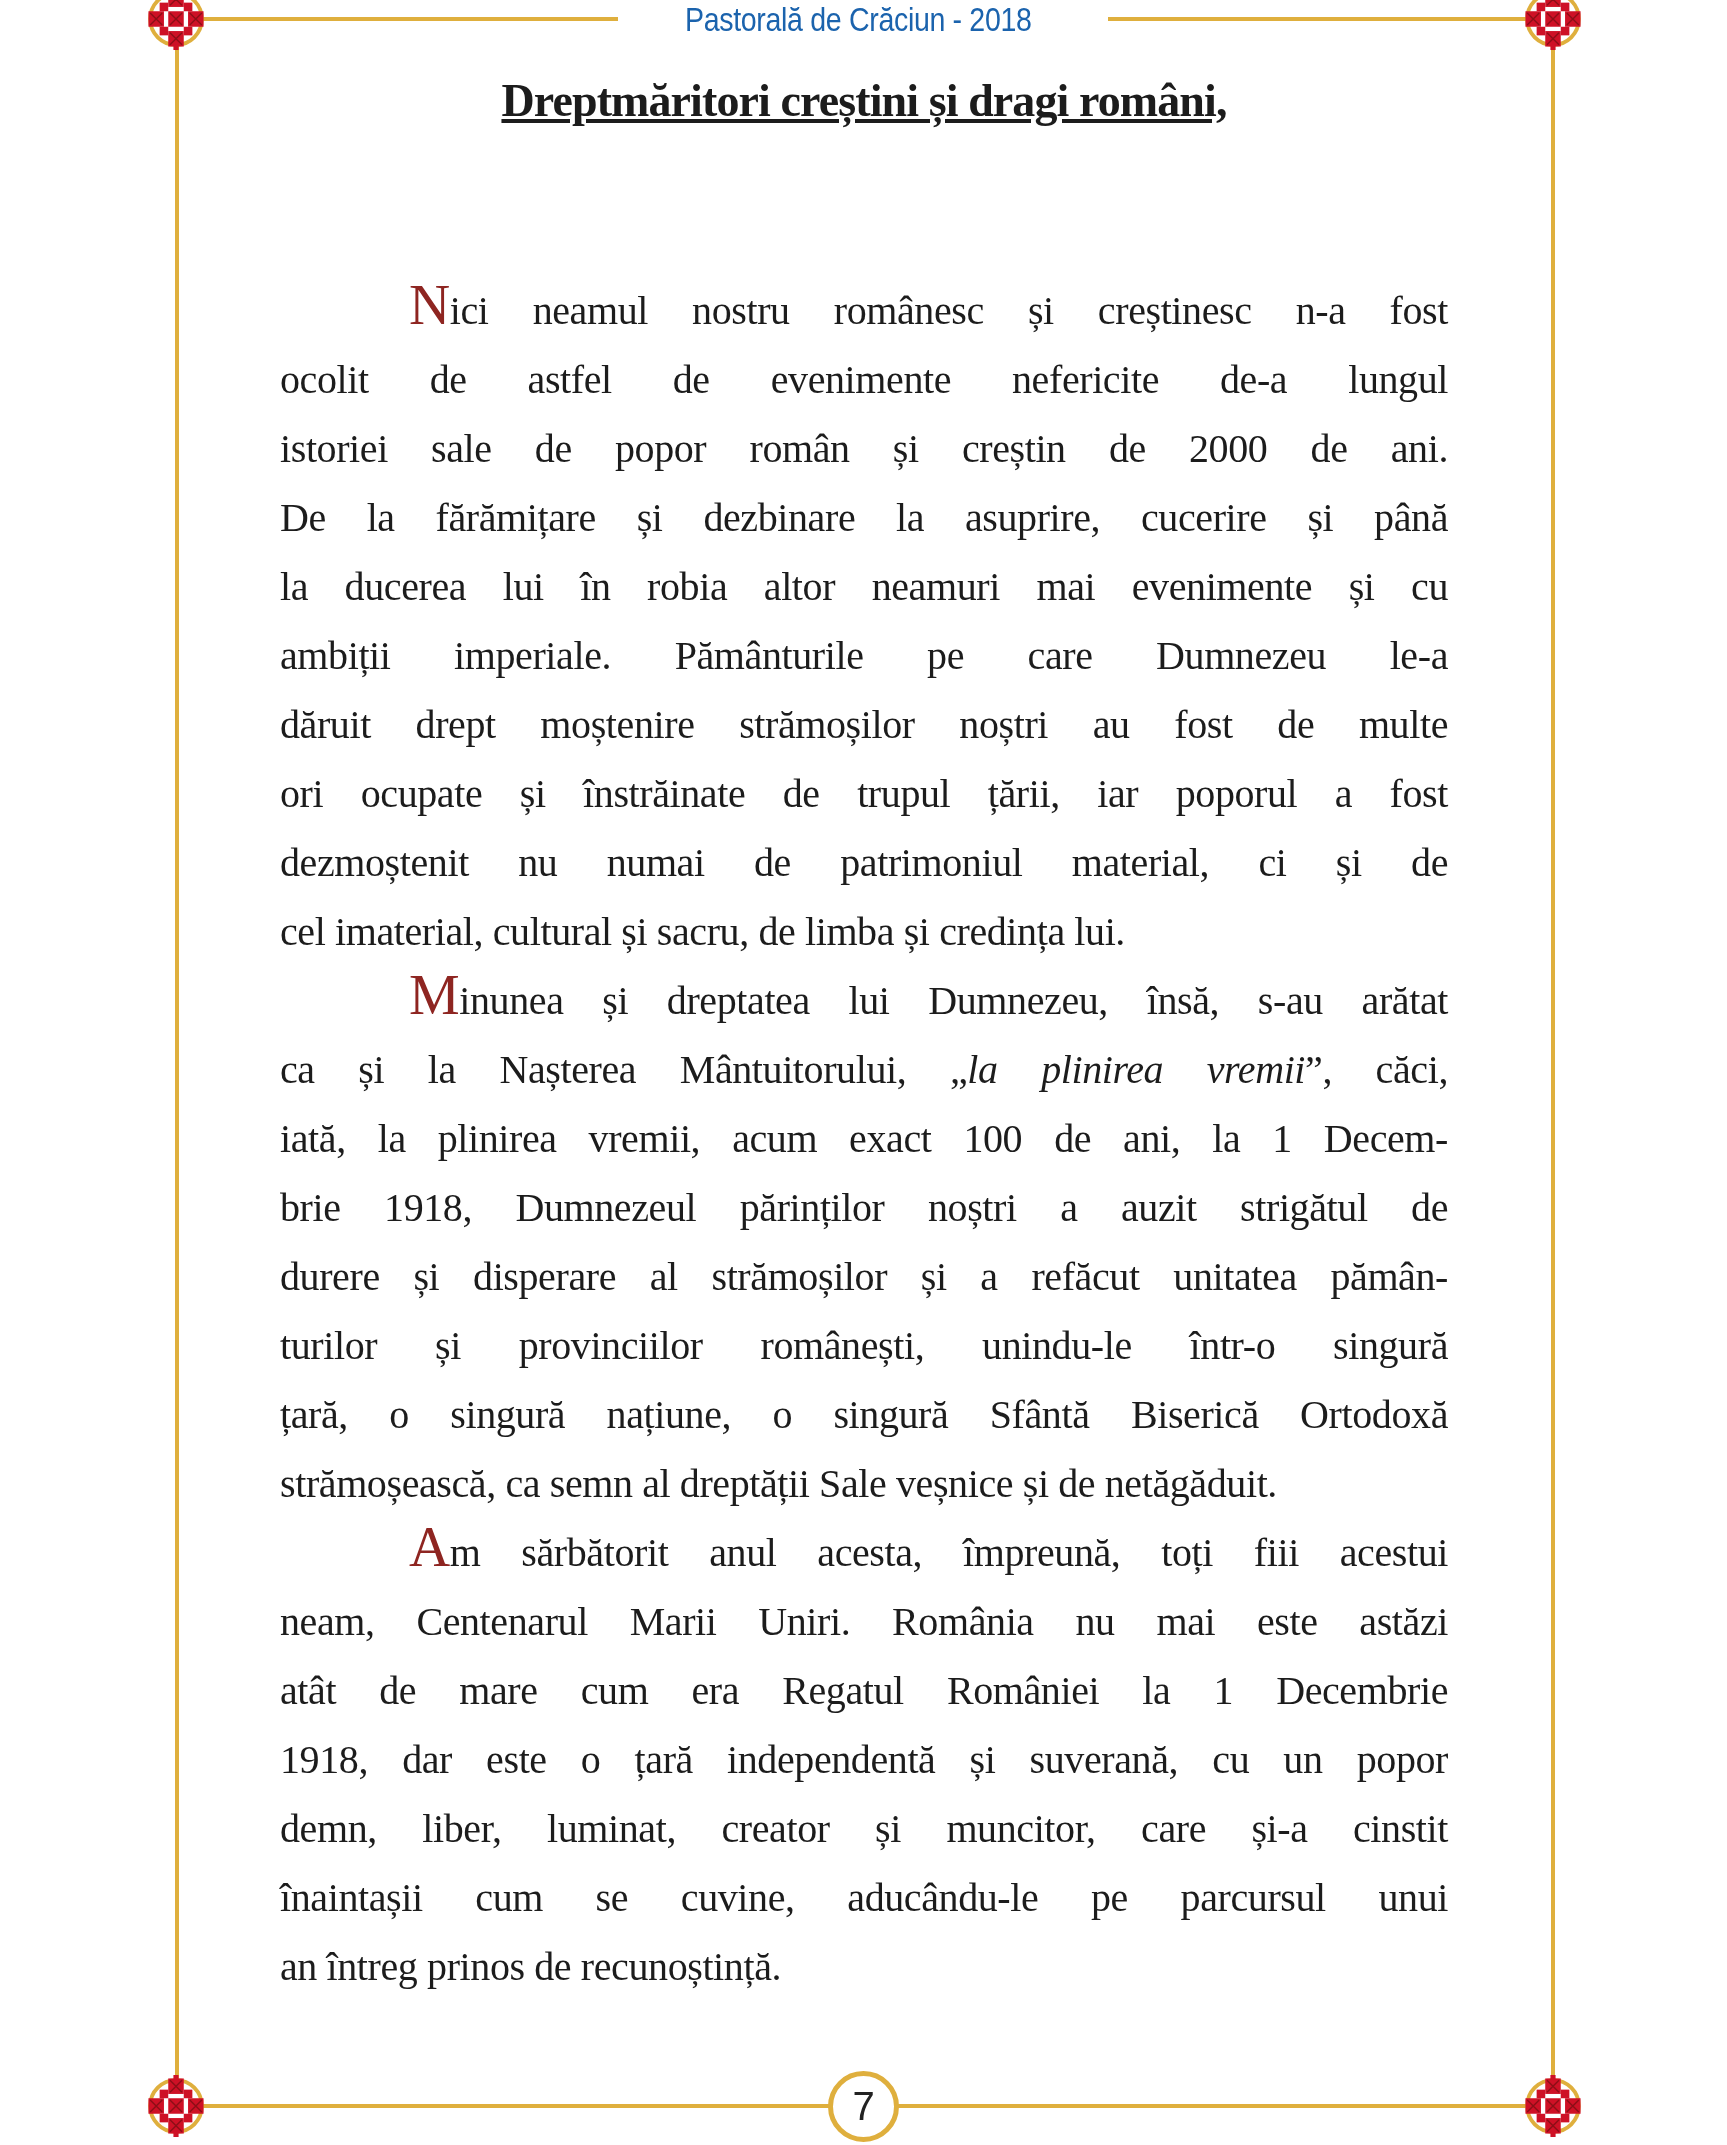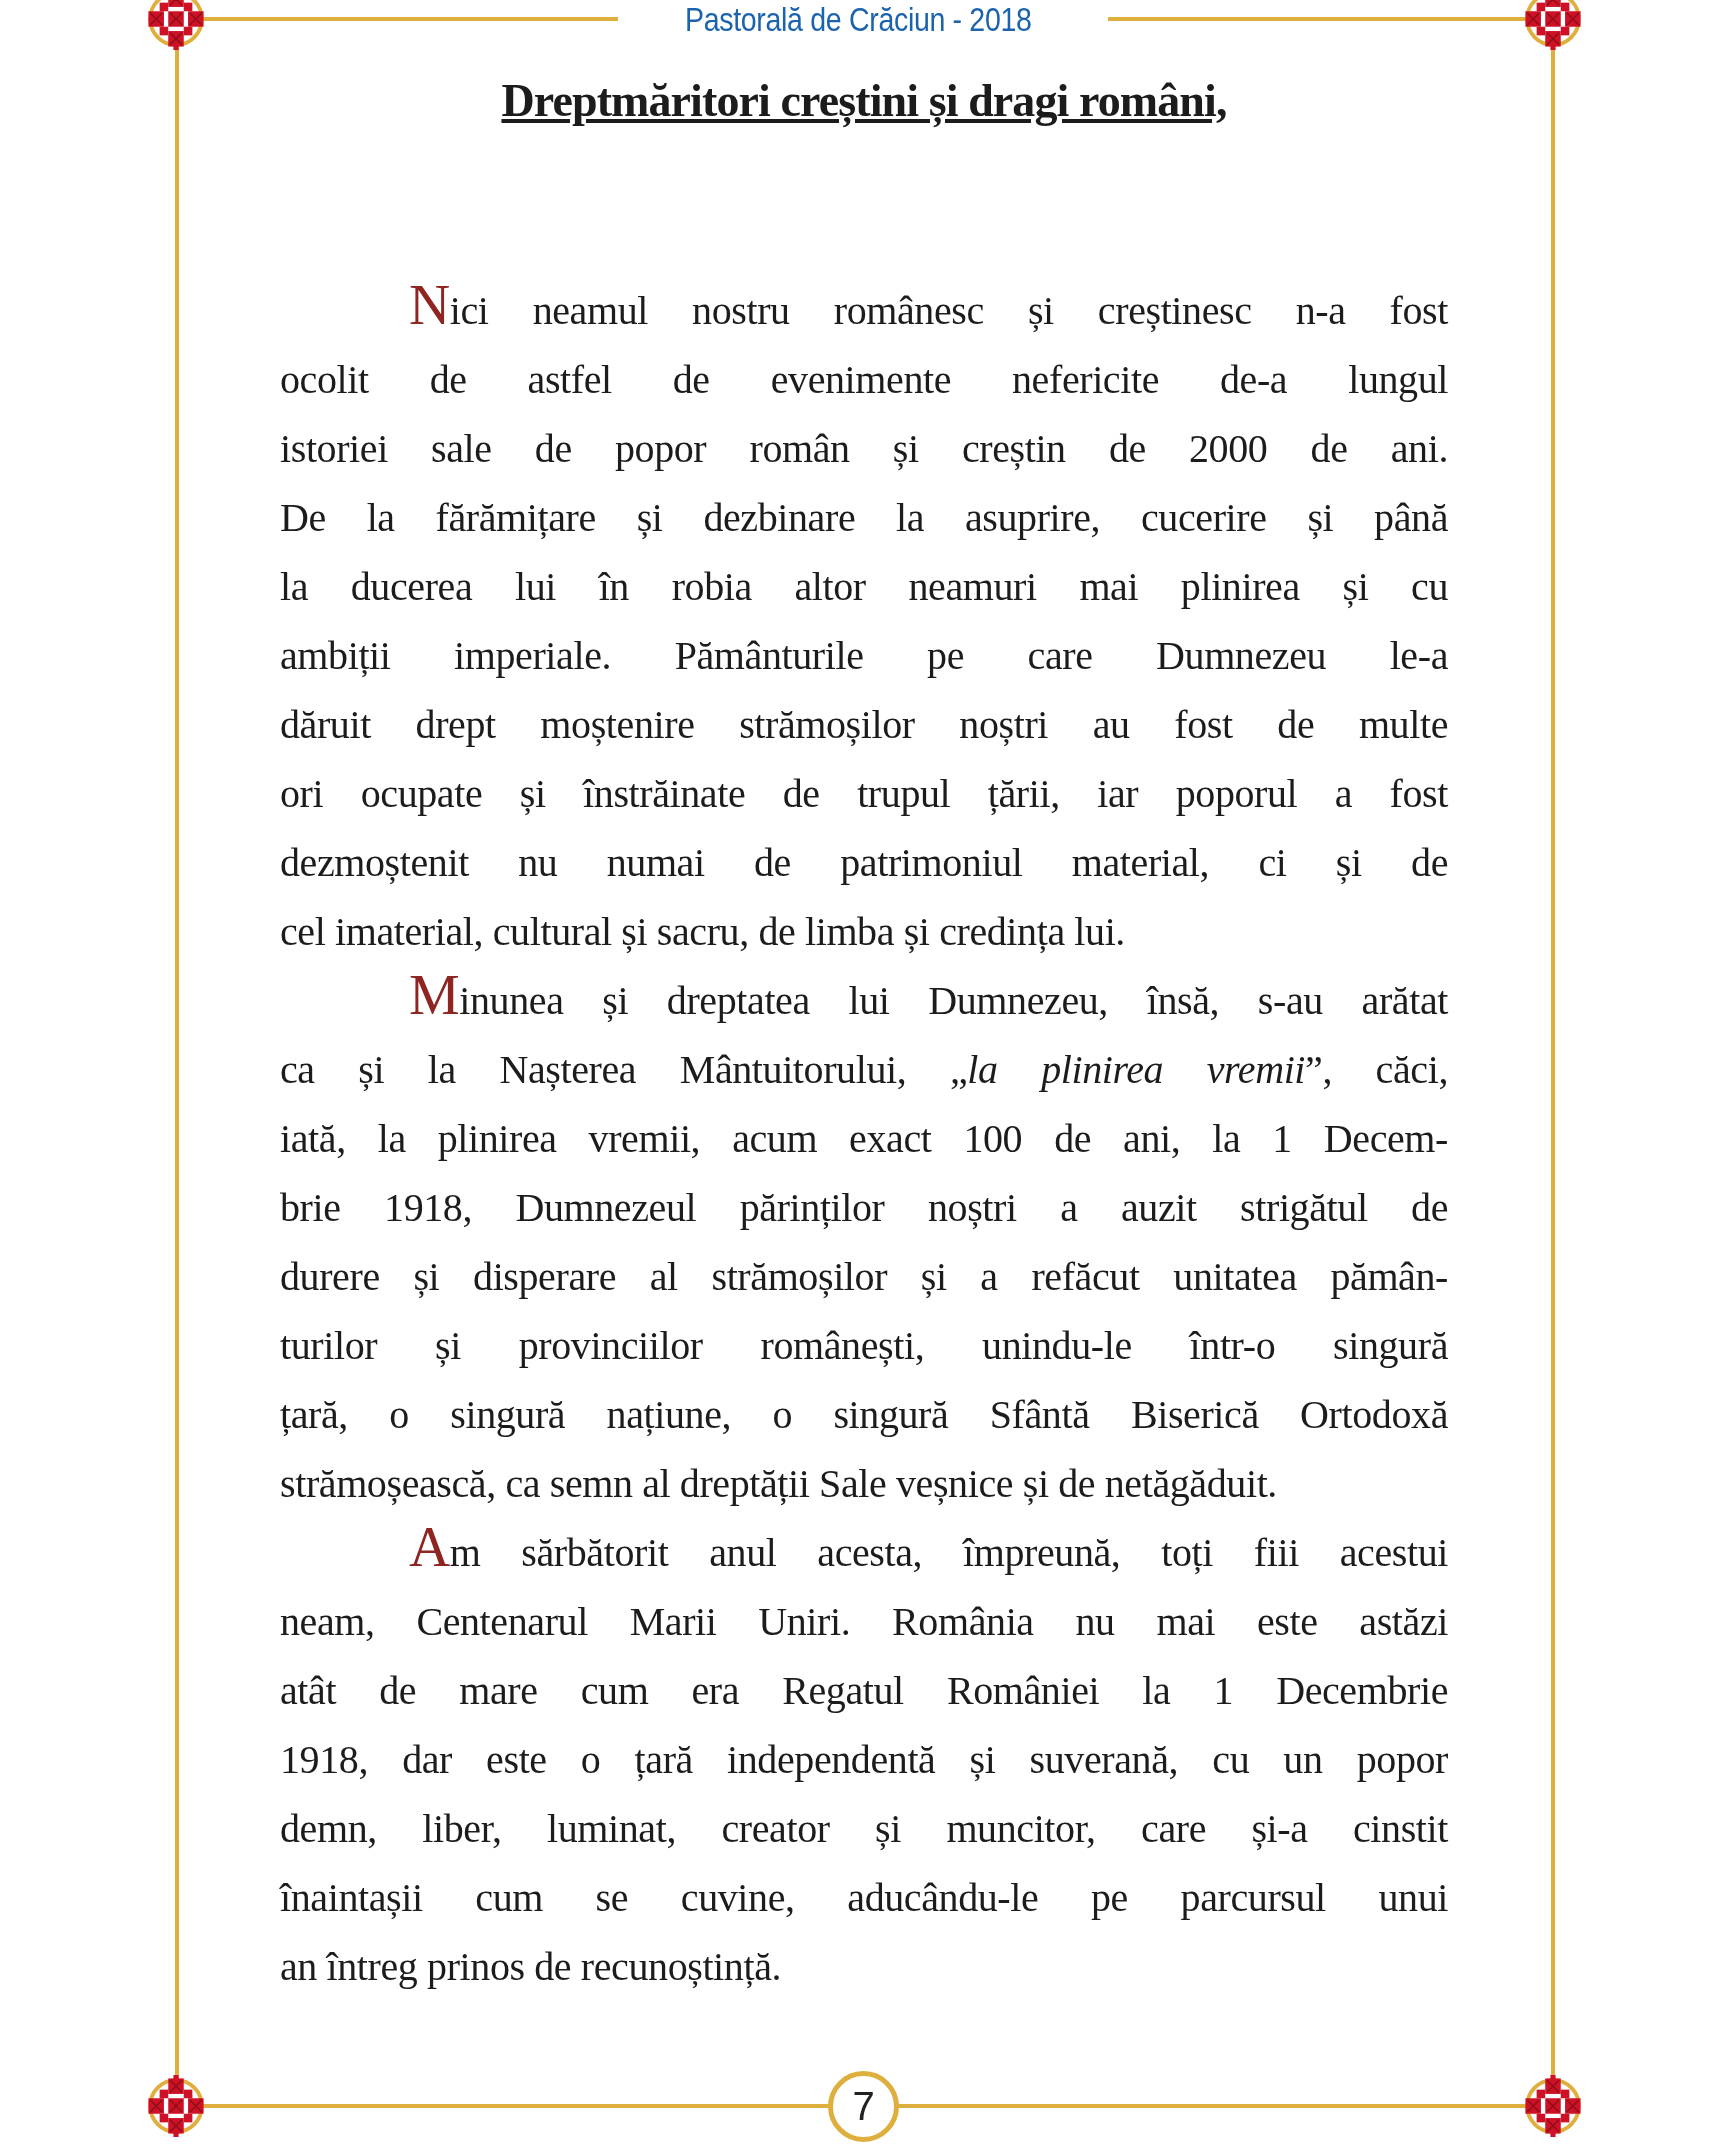--- a/index.html
+++ b/index.html
@@ -99,21 +99,21 @@
   </div>
 
   <div id="main-heading">Dreptmăritori creștini și dragi români,</div>
 
   <div id="body-text">
       <div class="para">
         <div class="line first"><span class="dropcap">N</span><span>ici neamul nostru românesc și creștinesc n-a fost</span></div>
         <div class="line">ocolit de astfel de evenimente nefericite de-a lungul</div>
         <div class="line">istoriei sale de popor român și creștin de 2000 de ani.</div>
         <div class="line">De la fărămițare și dezbinare la asuprire, cucerire și până</div>
-        <div class="line">la ducerea lui în robia altor neamuri mai plinirea și cu</div>
+        <div class="line">la ducerea lui în robia altor neamuri mai evenimente și cu</div>
         <div class="line">ambiții imperiale. Pământurile pe care Dumnezeu le-a</div>
         <div class="line">dăruit drept moștenire strămoșilor noștri au fost de multe</div>
         <div class="line">ori ocupate și înstrăinate de trupul țării, iar poporul a fost</div>
         <div class="line">dezmoștenit nu numai de patrimoniul material, ci și de</div>
         <div class="line last">cel imaterial, cultural și sacru, de limba și credința lui.</div>
       </div>
       <div class="para">
         <div class="line first"><span class="dropcap">M</span><span>inunea și dreptatea lui Dumnezeu, însă, s-au arătat</span></div>
         <div class="line">ca și la Nașterea Mântuitorului, „<i>la plinirea vremii</i>”, căci,</div>
         <div class="line">iată, la plinirea vremii, acum exact 100 de ani, la 1 Decem-</div>

